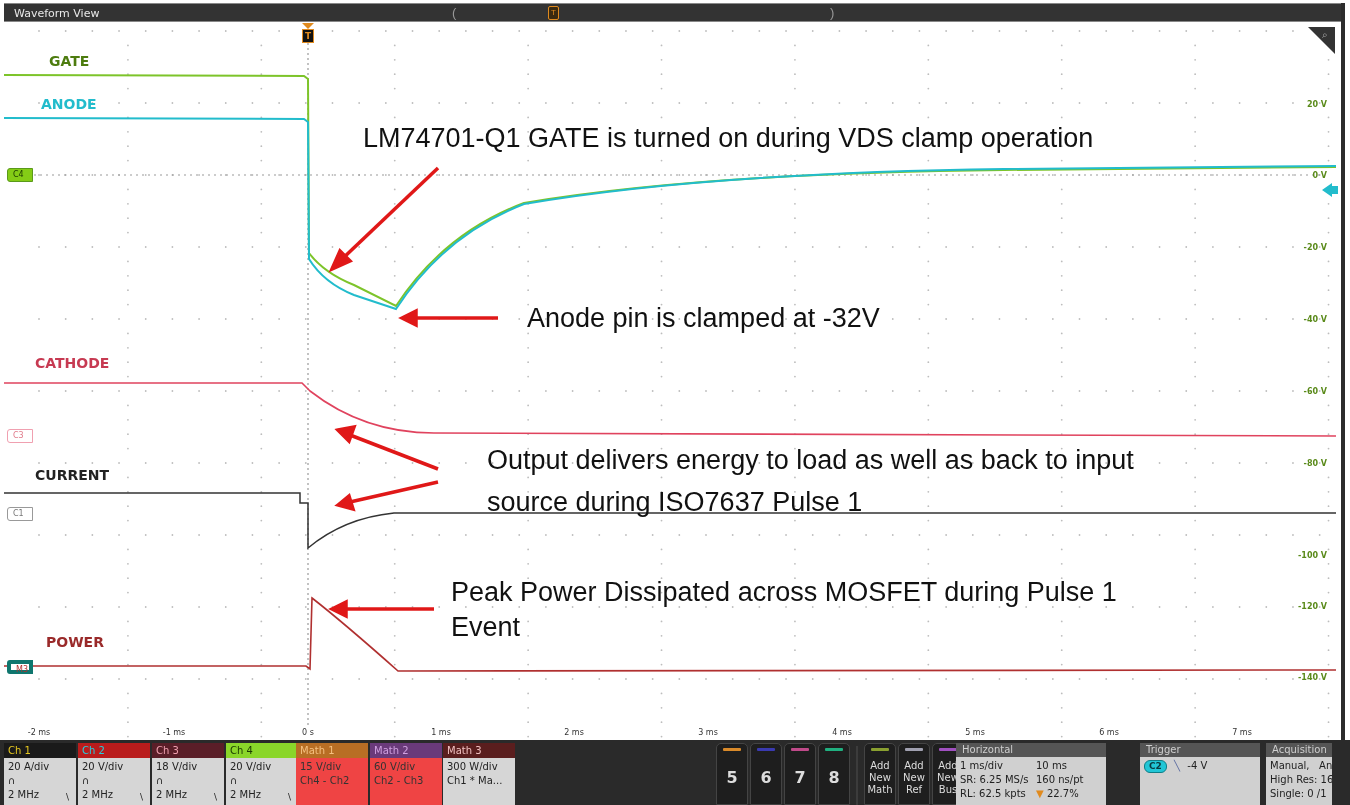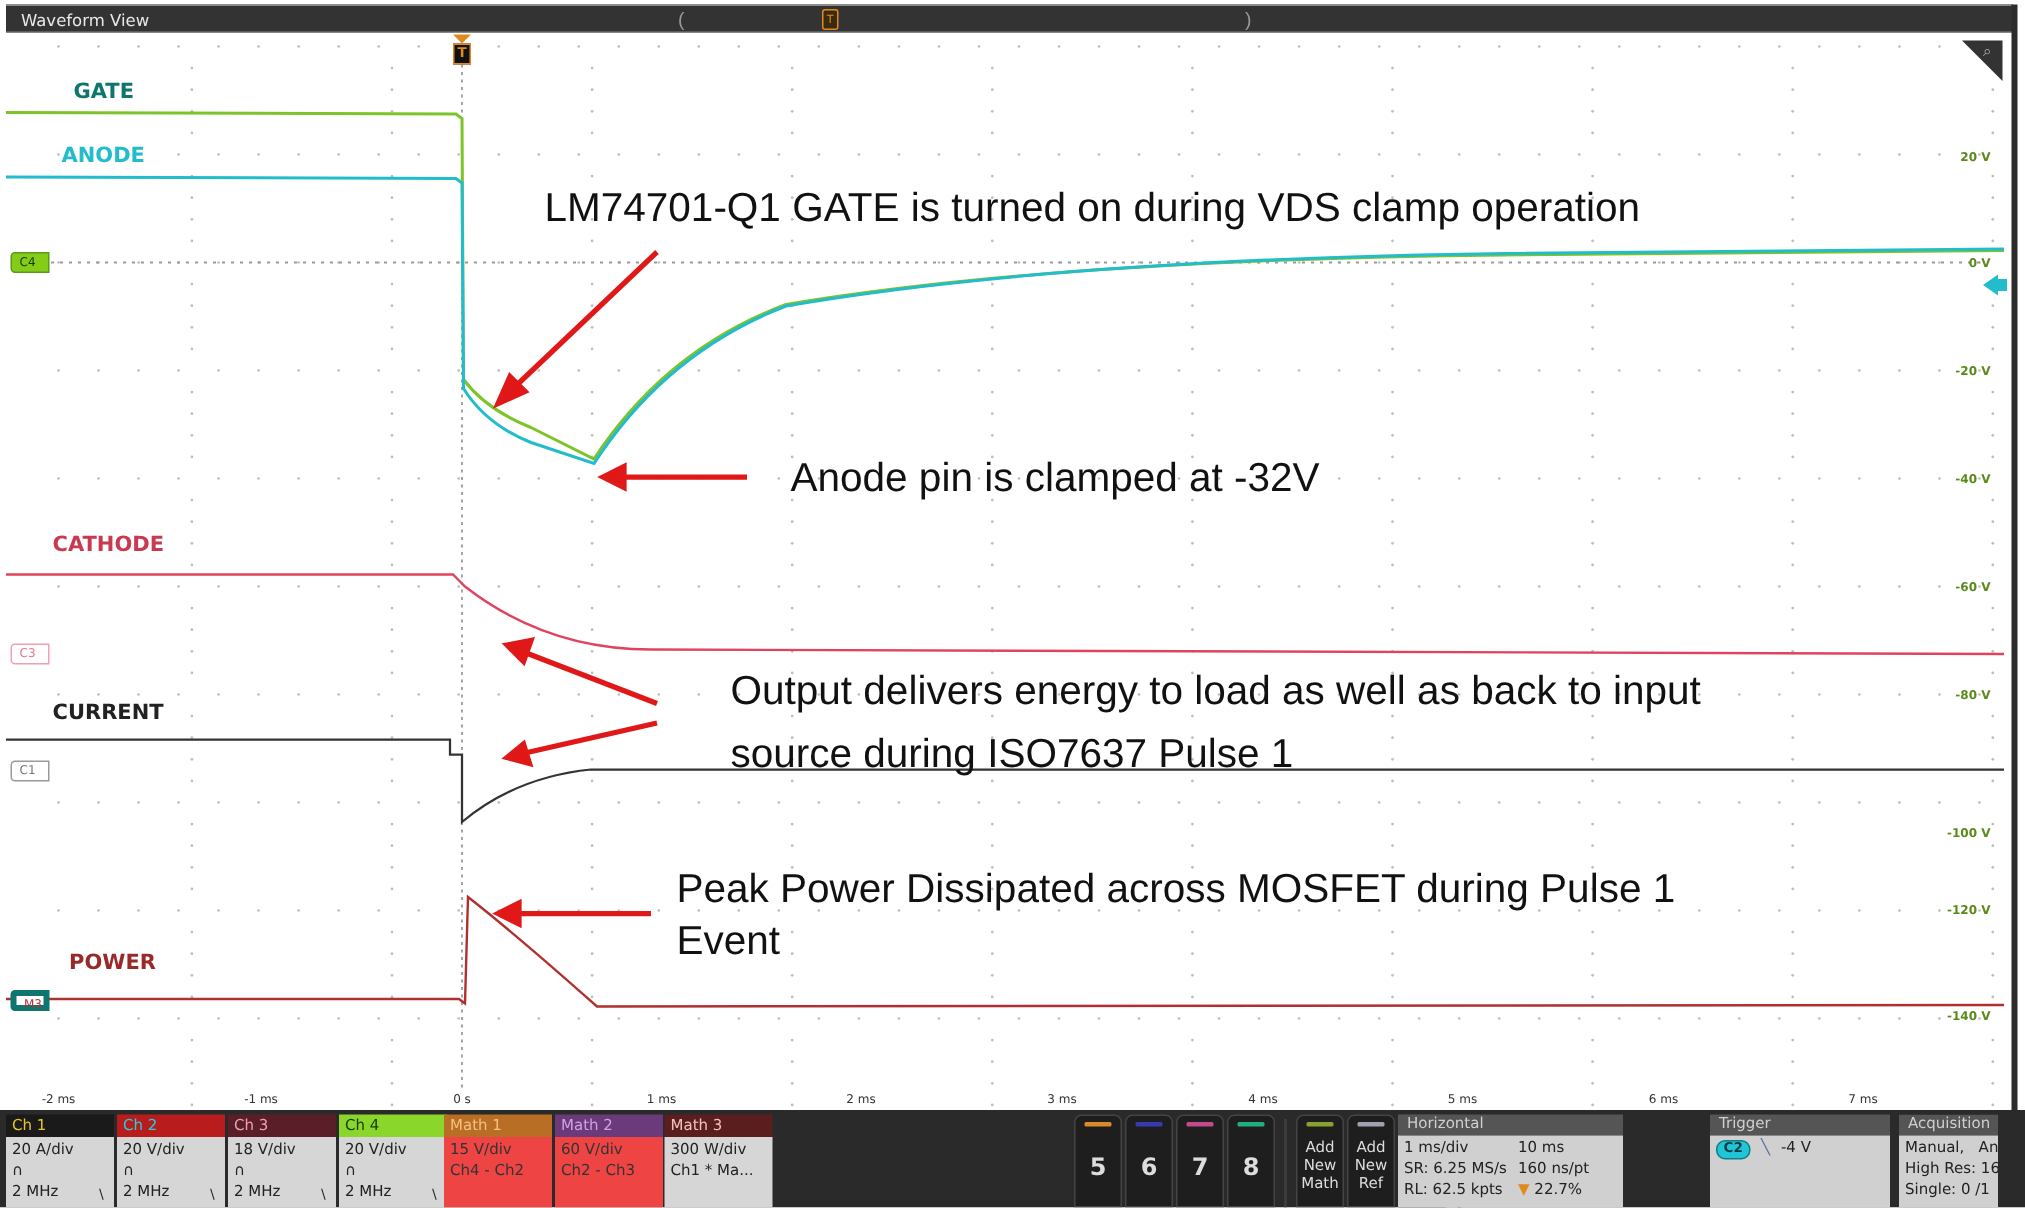--- a/index.html
+++ b/index.html
@@ -1000,21 +1000,21 @@
 
       <polygon points="1304,4 1331,4 1331,31" fill="#333"></polygon>
     </svg>
 
     <div style="position:absolute;left:298px;top:0;width:13px;height:24px;">
       <div style="width:0;height:0;border-left:6px solid transparent;border-right:6px solid transparent;border-top:6px solid #e08a1e;margin-left:0;"></div>
       <div style="width:12px;height:14px;background:#111;border:1px solid #e08a1e;color:#e08a1e;font-size:9px;font-weight:bold;text-align:center;line-height:12px;font-family:'DejaVu Sans',sans-serif;">T</div>
     </div>
     <div style="position:absolute;left:1318px;top:6px;width:12px;height:12px;color:#aaa;font-size:10px;">⌕</div>
 
-    <div class="trace-label" style="left:45px;top:30px;color:#0f766e;">GATE</div>
+    <div class="trace-label" style="left:45px;top:30px;color:#4d7c0f;">GATE</div>
     <div class="trace-label" style="left:37px;top:73px;color:#22bccc;">ANODE</div>
     <div class="trace-label" style="left:31px;top:332px;color:#c73a52;">CATHODE</div>
     <div class="trace-label" style="left:31px;top:444px;color:#222;">CURRENT</div>
     <div class="trace-label" style="left:42px;top:611px;color:#9a2a2a;">POWER</div>
 
     <div class="ch-marker" style="left:3px;top:145px;background:#84cc16;color:#1a3a00;border:1px solid #5a9a1a;">C4</div>
     <div class="ch-marker" style="left:3px;top:406px;background:#fff;color:#e07a8a;border:1px solid #f0a0b0;">C3</div>
     <div class="ch-marker" style="left:3px;top:484px;background:#fff;color:#777;border:1px solid #999;">C1</div>
     <div class="ch-marker" style="left:3px;top:637px;background:#fff;color:#b03030;border:4px solid #0f766e;">M3</div>
 
@@ -1144,21 +1144,21 @@
     <div class="numbtn" style="left:932px;">
       <div class="bar" style="background:#a050c0;"></div>
       <div class="addtxt">
           <div>Add</div>
           <div>New</div>
           <div>Bus</div>
         </div>
     </div>
     <div class="sep" style="left:972px;"></div>
 
-    <div class="panel" style="left:932px;width:150px;">
+    <div class="panel" style="left:956px;width:150px;">
       <div class="hdr">Horizontal</div>
       <div class="body">
         <div><span>1 ms/div</span><span class="col2">10 ms</span></div>
         <div><span>SR: 6.25 MS/s</span><span class="col2">160 ns/pt</span></div>
         <div><span>RL: 62.5 kpts</span><span class="col2"><span style="color:#e08a1e;">▼</span> <span>22.7%</span></span></div>
       </div>
     </div>
 
     <div class="panel" style="left:1140px;width:120px;">
       <div class="hdr">Trigger</div>

